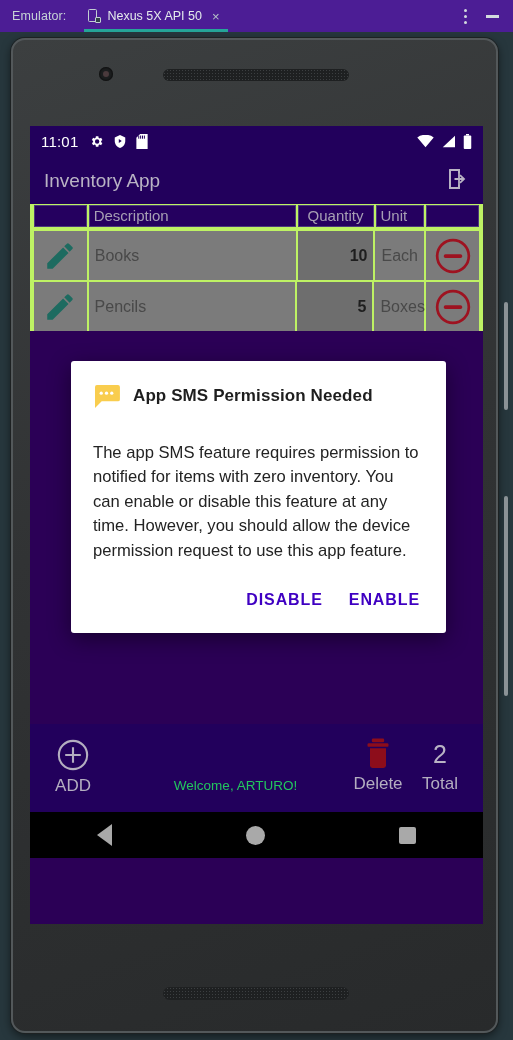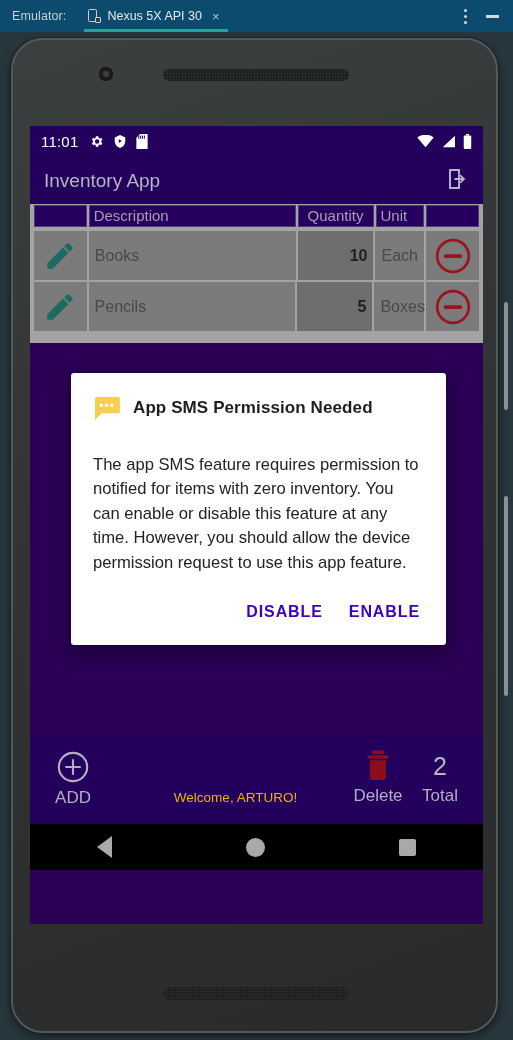--- a/index.html
+++ b/index.html
@@ -7,21 +7,21 @@
     width: 513px; height: 1040px;
     background: #27373d;
     font-family: "Liberation Sans", sans-serif;
     overflow: hidden;
   }
   #root { position: relative; width: 513px; height: 1040px; }
 
   
   .emu-titlebar {
     position: absolute; left: 0; top: 0; width: 513px; height: 32px;
-    background: #0c4a6e; display: flex; align-items: center;
+    background: #4c1d95; display: flex; align-items: center;
   }
   .emu-label {
     color: #c6d2d6; font-size: 12.5px; margin-left: 12px; letter-spacing: .1px;
   }
   .emu-tab {
     position: relative; margin-left: 18px; height: 32px;
     display: flex; align-items: center; gap: 6px; padding: 0 8px 0 4px;
   }
   .emu-tab::after {
     content: ""; position: absolute; left: 0; right: 0; bottom: 0;
@@ -42,21 +42,21 @@
   .emu-kebab { width: 20px; height: 22px; display: flex; flex-direction: column;
     align-items: center; justify-content: center; gap: 3px; cursor: pointer; }
   .emu-kebab span { width: 3px; height: 3px; background: #d2dbde; border-radius: 50%; }
   .emu-min { width: 22px; height: 22px; display: flex; align-items: center; justify-content: center; cursor: pointer; }
   .emu-min span { width: 13px; height: 3px; background: #d2dbde; display: block; }
 
   
   .phone {
     position: absolute; left: 11px; top: 38px; width: 487px; height: 995px;
     background: linear-gradient(160deg,#3c3f40 0%, #313334 45%, #282a2b 100%);
-    border-radius: 32px;
+    border-radius: 14px;
     border: 2px solid #53585a;
     box-shadow: 0 0 0 1px #1d2122, 0 3px 10px rgba(0,0,0,.55);
   }
   .cam {
     position: absolute; left: 86px; top: 27px; width: 14px; height: 14px;
     border-radius: 50%; background: #1d1f20;
     box-shadow: inset 0 0 3px #000;
   }
   .cam::after{ content:""; position:absolute; left:4px; top:4px; width:6px; height:6px;
     border-radius:50%; background:#4a3a3c; }
@@ -91,21 +91,21 @@
 
   
   .appbar {
     height: 47px; background: #22005c; display: flex; align-items: center;
     padding: 0 14px;
   }
   .app-title { color: #b9b3c4; font-size: 19px; }
   .logout { margin-left: auto; cursor: pointer; }
 
   
-  .table { background: #a3a3a3; padding: 1px 4px 12px 4px; }
+  .table { background: #bef264; padding: 1px 4px 0 4px; }
   .thead { display: flex; gap: 2px; padding: 0 0 2px 0; }
   .th {
     background: #25005f; border: 1px solid #4d3b7a; color: #a79fb4;
     font-size: 15px; height: 22px; line-height: 20px; padding: 0 4px;
   }
   .tr { display: flex; gap: 2px; margin-top: 2px; }
   .td {
     background: #7b7b7b; color: #3a3a3a; font-size: 16px;
     height: 49px; display: flex; align-items: center; padding: 0 6px;
   }
@@ -146,21 +146,21 @@
   }
 
   
   .bottombar {
     position: absolute; left: 0; bottom: 46px; width: 453px; height: 88px;
     background: #22005c; display: flex; align-items: flex-start; padding: 14px 12px 0 12px;
   }
   .bb-item { display: flex; flex-direction: column; align-items: center; width: 62px; cursor: pointer; }
   .bb-label { color: #b4aec0; font-size: 17px; margin-top: 4px; }
   .bb-spacer { flex: 1; display: flex; align-items: center; justify-content: center; padding-top: 40px; }
-  .welcome { color: #eab308; font-size: 13.5px; margin-left: 20px; }
+  .welcome { color: #22c55e; font-size: 13.5px; margin-left: 20px; }
   .bb-total-num { color: #b9b3c4; font-size: 25px; line-height: 32px; }
 
   
   .navbar {
     position: absolute; left: 0; bottom: 0; width: 453px; height: 46px;
     background: #000; display: flex; align-items: center; justify-content: space-around;
   }
   .nav-back { width:0;height:0;border-top:11px solid transparent;border-bottom:11px solid transparent;
     border-right:15px solid #a9a9a9; cursor:pointer;}
   .nav-home { width: 19px; height: 19px; border-radius: 50%; background: #a9a9a9; cursor:pointer;}
@@ -177,21 +177,21 @@
 
 <div id="root">
 
   <div class="emu-titlebar">
     <div class="emu-label">Emulator:</div>
     <div class="emu-tab">
       <span class="emu-dev-icon">
           <i></i>
           <b></b>
         </span>
-      <span class="emu-tab-name">Nexus 5X API 30</span>
+      <span class="emu-tab-name">Nexus 5X API 50</span>
       <span class="emu-tab-close">×</span>
     </div>
     <div class="emu-btns">
       <div class="emu-kebab">
           <span></span>
           <span></span>
           <span></span>
         </div>
       <div class="emu-min">
           <span></span>

